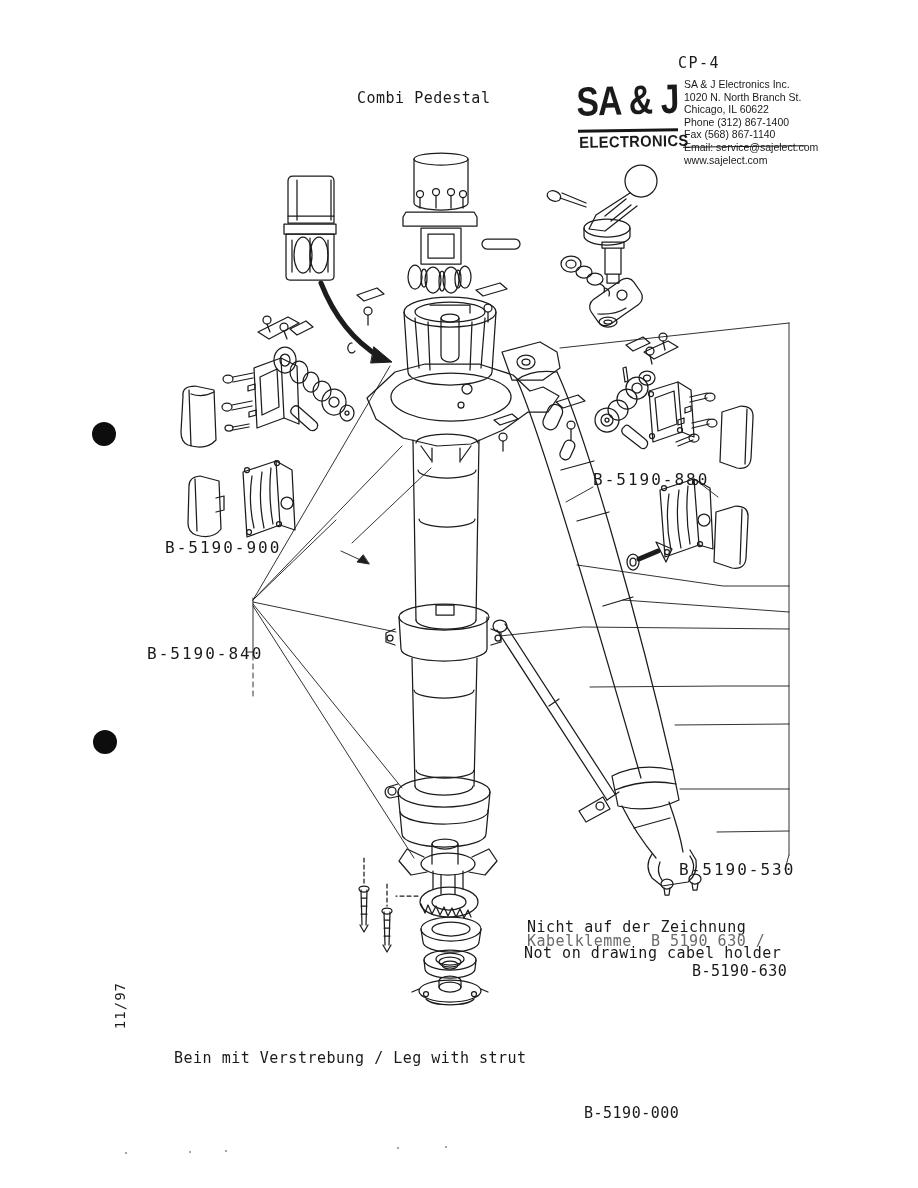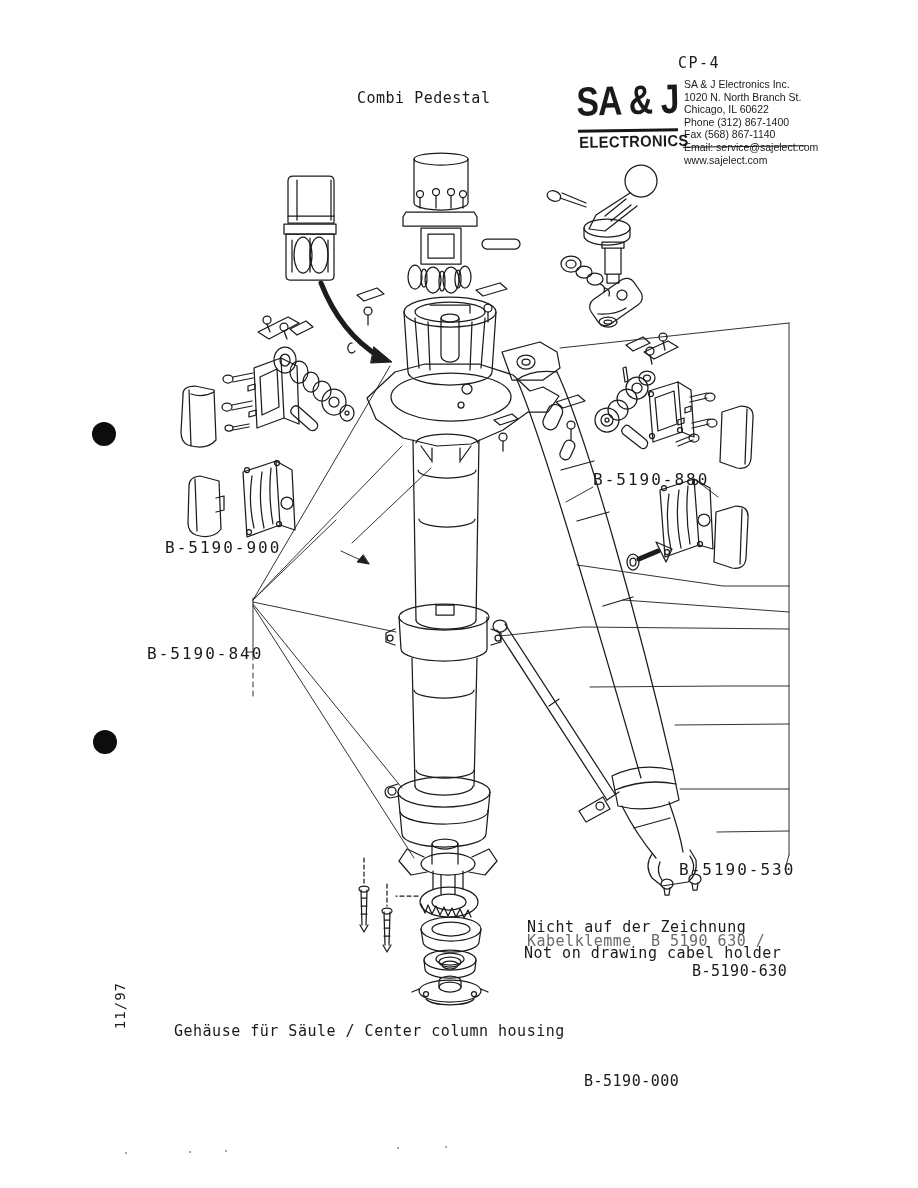--- a/index.html
+++ b/index.html
@@ -37,21 +37,21 @@
   
   .note-line{font-size:15px;letter-spacing:.5px;white-space:pre;}
   #note-1{left:527px;top:903px;margin-top:15px;}
   #note-2{left:527px;top:924px;color:#6b6b6b;margin-top:8px;}
   #note-3{left:524px;top:944px;}
   #note-4{left:652px;top:962px;margin-left:40px;}
   
   .footer-line{font-size:15px;letter-spacing:.5px;white-space:pre;}
   #footer-1{left:174px;top:1022px;}
   #footer-2{left:174px;top:1049px;}
-  #footer-part{left:584px;top:1072px;}
+  #footer-part{left:584px;top:1104px;}
   
   #side-note{
     left:112px;top:982px;height:62px;width:26px;overflow:hidden;
   }
   #side-note span{
     display:block;font-size:14px;letter-spacing:1px;
     writing-mode:vertical-rl;transform:rotate(180deg);
     font-family:"DejaVu Sans Mono",monospace;
   }
   svg{position:absolute;left:0;top:0;}
@@ -404,20 +404,20 @@
   <div class="abs mono part-label" id="lbl-840">B-5190-840</div>
   <div class="abs mono part-label" id="lbl-530">B-5190-530</div>
 
   <div>
     <div class="abs mono note-line" id="note-1">Nicht auf der Zeichnung</div>
     <div class="abs mono note-line" id="note-2">Kabelklemme  B 5190 630 /</div>
     <div class="abs mono note-line" id="note-3">Not on drawing cabel holder</div>
     <div class="abs mono note-line" id="note-4">B-5190-630</div>
   </div>
 
-  <div class="abs mono footer-line" id="footer-1">Gehäuse für Säule / Center column housing</div>
+  <div class="abs mono footer-line" id="footer-2">Bein mit Verstrebung / Leg with strut</div>
   <div class="abs mono footer-line" id="footer-part">B-5190-000</div>
 
   <div class="abs" id="side-note">
     <span>11/97</span>
   </div>
 
 </div>
 
 </body></html>

